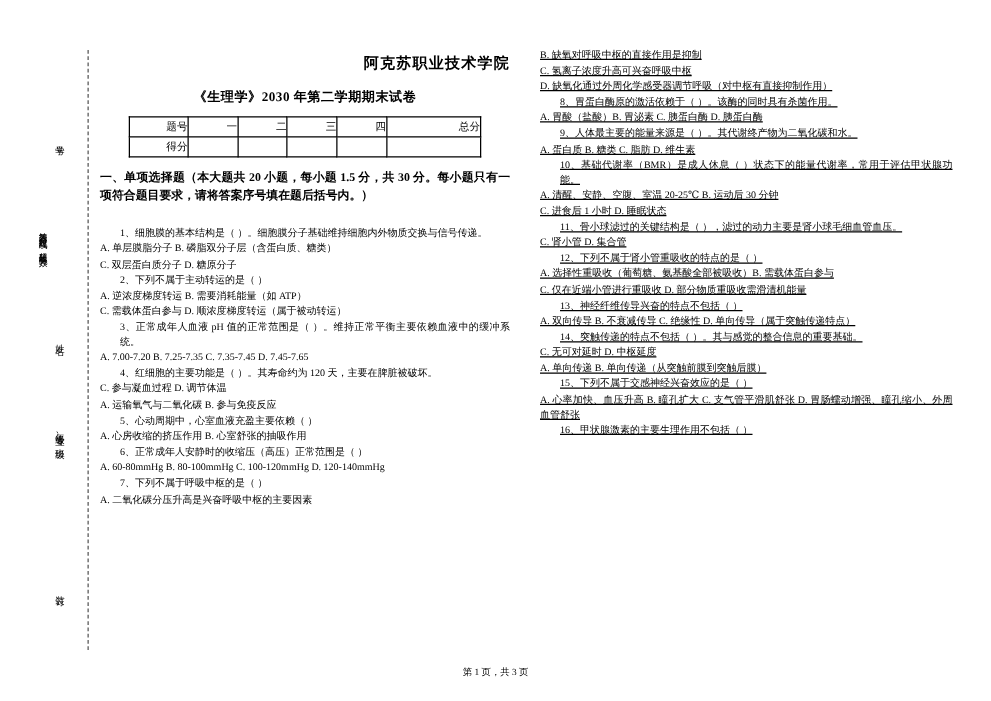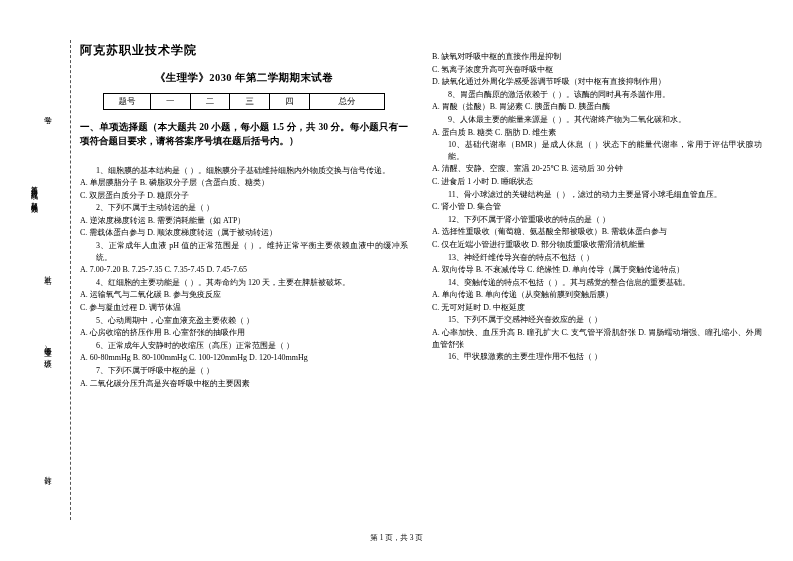--- a/index.html
+++ b/index.html
@@ -57,25 +57,26 @@
   }
   .col-left {
     position: absolute;
     left: 0;
     top: 0;
     width: 328px;
   }
   .col-right {
     position: absolute;
     left: 352px;
-    top: 17px;
+    top: 4px;
     width: 330px;
+    text-decoration: underline;
   }
   .school {
-    text-align: left;
+    text-align: right;
     font-size: 12px;
     font-weight: bold;
     letter-spacing: 1px;
     margin: 8px 0 2px 0;
   }
   .paper-title {
     text-align: center;
     font-size: 10.5px;
     font-weight: bold;
     margin: 12px 0 8px 0;
@@ -83,21 +84,21 @@
   }
   table.score {
     border-collapse: collapse;
     width: 282px;
     margin: 4px auto 10px auto;
     font-size: 8.5px;
   }
   table.score td {
     border: 1px solid #000;
     height: 15px;
-    text-align: center;
+    text-align: right;
     vertical-align: middle;
     padding: 0;
   }
   table.score td.lbl {
     width: 46px;
   }
   .sect-title {
     font-size: 9.5px;
     font-weight: bold;
     line-height: 1.5;
@@ -150,36 +151,44 @@
       <table class="score">
         <tbody>
             <tr>
           <td class="lbl">题号</td>
           <td>一</td>
           <td>二</td>
           <td>三</td>
           <td>四</td>
           <td>总分</td>
         </tr>
+        <tr>
+          <td class="lbl">得分</td>
+          <td></td>
+          <td></td>
+          <td></td>
+          <td></td>
+          <td></td>
+        </tr>
       </tbody>
         </table>
 
       <div class="sect-title">一、单项选择题（本大题共 20 小题，每小题 1.5 分，共 30 分。每小题只有一项符合题目要求，请将答案序号填在题后括号内。）</div>
 
       <div class="q">1、细胞膜的基本结构是（ ）。细胞膜分子基础维持细胞内外物质交换与信号传递。</div>
       <div class="opt">A. 单层膜脂分子 B. 磷脂双分子层（含蛋白质、糖类）</div>
       <div class="opt">C. 双层蛋白质分子 D. 糖原分子</div>
       <div class="q">2、下列不属于主动转运的是（ ）</div>
       <div class="opt">A. 逆浓度梯度转运 B. 需要消耗能量（如 ATP）</div>
       <div class="opt">C. 需载体蛋白参与 D. 顺浓度梯度转运（属于被动转运）</div>
       <div class="q">3、正常成年人血液 pH 值的正常范围是（ ）。维持正常平衡主要依赖血液中的缓冲系统。</div>
       <div class="opt">A. 7.00-7.20 B. 7.25-7.35 C. 7.35-7.45 D. 7.45-7.65</div>
       <div class="q">4、红细胞的主要功能是（ ）。其寿命约为 120 天，主要在脾脏被破坏。</div>
+      <div class="opt">C. 参与凝血过程 D. 调节体温</div>
       <div class="opt">A. 运输氧气与二氧化碳 B. 参与免疫反应</div>
-      <div class="opt">C. 参与凝血过程 D. 调节体温</div>
       <div class="q">5、心动周期中，心室血液充盈主要依赖（ ）</div>
       <div class="opt">A. 心房收缩的挤压作用 B. 心室舒张的抽吸作用</div>
       <div class="q">6、正常成年人安静时的收缩压（高压）正常范围是（ ）</div>
       <div class="opt">A. 60-80mmHg B. 80-100mmHg C. 100-120mmHg D. 120-140mmHg</div>
       <div class="q">7、下列不属于呼吸中枢的是（ ）</div>
       <div class="opt">A. 二氧化碳分压升高是兴奋呼吸中枢的主要因素</div>
     </div>
 
     <div class="col-right">
       <div class="opt">B. 缺氧对呼吸中枢的直接作用是抑制</div>
@@ -193,22 +202,22 @@
       <div class="opt">A. 清醒、安静、空腹、室温 20-25℃ B. 运动后 30 分钟</div>
       <div class="opt">C. 进食后 1 小时 D. 睡眠状态</div>
       <div class="q">11、骨小球滤过的关键结构是（ ），滤过的动力主要是肾小球毛细血管血压。</div>
       <div class="opt">C. 肾小管 D. 集合管</div>
       <div class="q">12、下列不属于肾小管重吸收的特点的是（ ）</div>
       <div class="opt">A. 选择性重吸收（葡萄糖、氨基酸全部被吸收）B. 需载体蛋白参与</div>
       <div class="opt">C. 仅在近端小管进行重吸收 D. 部分物质重吸收需滑清机能量</div>
       <div class="q">13、神经纤维传导兴奋的特点不包括（ ）</div>
       <div class="opt">A. 双向传导 B. 不衰减传导 C. 绝缘性 D. 单向传导（属于突触传递特点）</div>
       <div class="q">14、突触传递的特点不包括（ ）。其与感觉的整合信息的重要基础。</div>
+      <div class="opt">C. 无可对延时 D. 中枢延度</div>
       <div class="opt">A. 单向传递 B. 单向传递（从突触前膜到突触后膜）</div>
-      <div class="opt">C. 无可对延时 D. 中枢延度</div>
       <div class="q">15、下列不属于交感神经兴奋效应的是（ ）</div>
       <div class="opt">A. 心率加快、血压升高 B. 瞳孔扩大 C. 支气管平滑肌舒张 D. 胃肠蠕动增强、瞳孔缩小、外周血管舒张</div>
       <div class="q">16、甲状腺激素的主要生理作用不包括（ ）</div>
     </div>
 
   </div>
 
   <div class="footer">
     <span class="footer-inner">第 1 页，共 3 页</span>
   </div>

